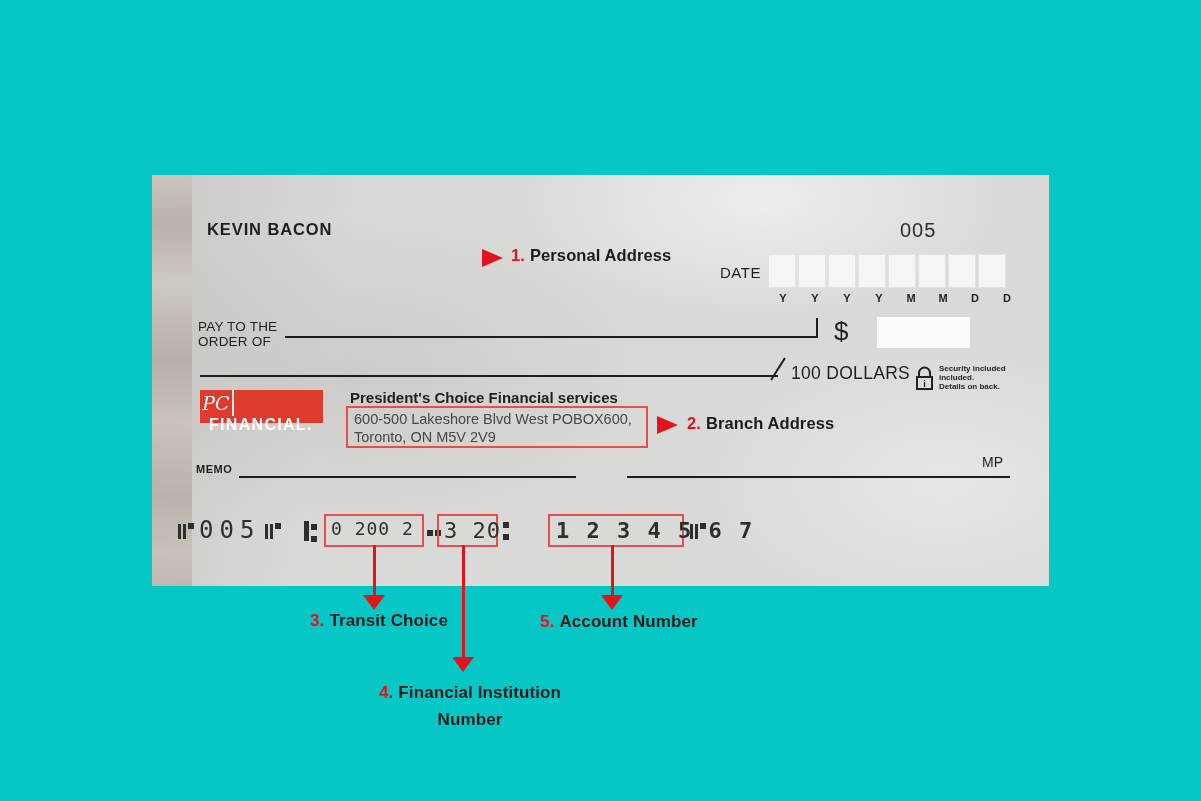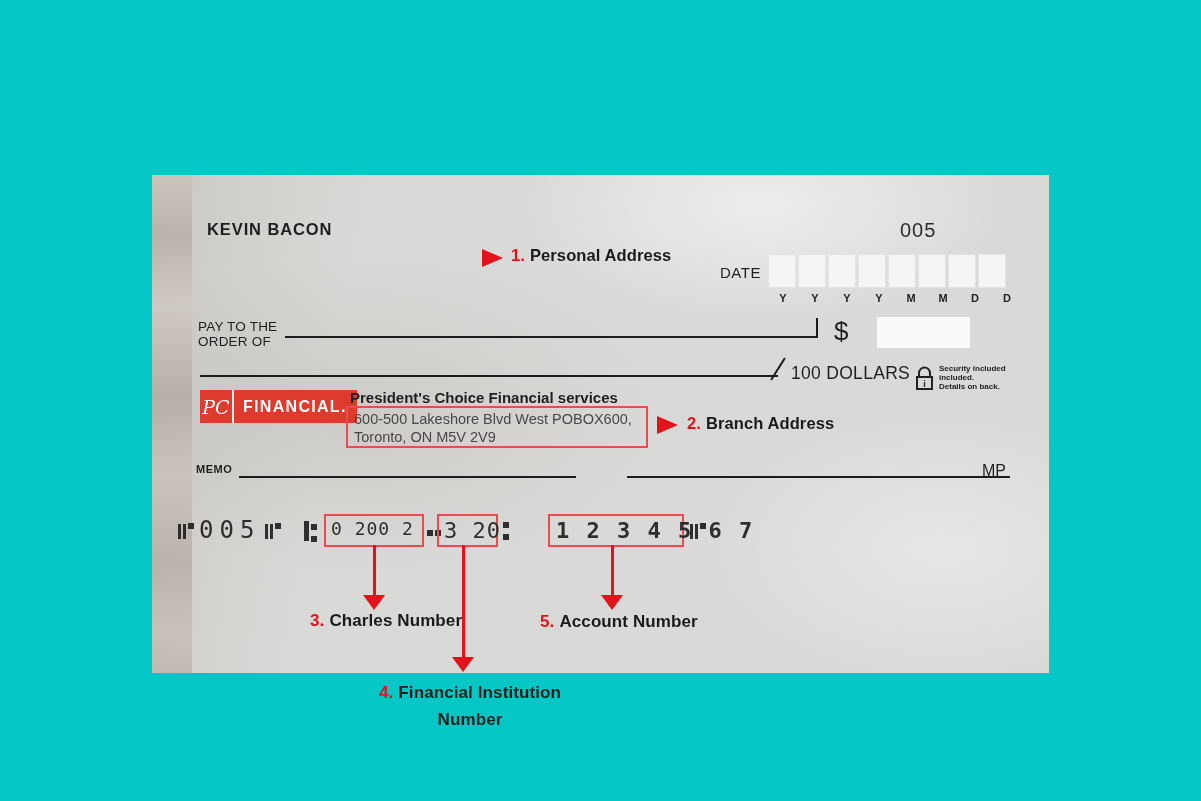--- a/index.html
+++ b/index.html
@@ -1,21 +1,21 @@
 <!DOCTYPE html>
 <html><head>
 <meta charset="utf-8">
 <style>
   * { margin:0; padding:0; box-sizing:border-box; }
   body { background:#05C8C6; font-family:"Liberation Sans", sans-serif; }
   .stage { position:relative; width:1201px; height:801px; background:#05C8C6; overflow:hidden; }
 
   
   .cheque {
-    position:absolute; left:152px; top:175px; width:897px; height:498px;
+    position:absolute; left:152px; top:175px; width:897px; height:411px;
     background-color:#d9d9d7;
     background-image:
       radial-gradient(ellipse 420px 200px at 68% 6%, rgba(255,255,255,.55), rgba(255,255,255,0) 60%),
       radial-gradient(ellipse 500px 260px at 22% 48%, rgba(173,168,162,.28), rgba(173,168,162,0) 60%),
       radial-gradient(ellipse 420px 240px at 88% 75%, rgba(255,255,255,.35), rgba(255,255,255,0) 60%),
       linear-gradient(100deg, rgba(150,140,130,.22), rgba(150,140,130,0) 22%);
   }
   .tape {
     position:absolute; left:0; top:0; width:40px; height:100%; opacity:.75;
     background:linear-gradient(to bottom,#cac3bb,#b4aba1 12%,#cfc9c1 26%,#b0a79d 45%,#c8c1b9 60%,#b3aaa0 78%,#c4bdb4 92%,#bab1a7);
@@ -37,28 +37,28 @@
 
   .payto { position:absolute; left:46px; font-size:13.5px; color:#1f1f1f; letter-spacing:.2px; }
   .dollar { position:absolute; left:682px; top:141px; font-size:26px; color:#1f1f1f; }
   .amtbox { position:absolute; left:725px; top:142px; width:93px; height:31px; background:#fafaf8; }
   .slash { position:absolute; left:625px; top:181px; width:2px; height:26px; background:#1c1c1c; transform:rotate(32deg); }
   .dollars-label { position:absolute; left:639px; top:188px; font-size:17.5px; color:#1f1f1f; letter-spacing:.3px; }
 
   .sec-note { position:absolute; left:787px; top:189px; font-size:8px; font-weight:700; line-height:9px; color:#1f1f1f; }
   .lock { position:absolute; left:762px; top:190px; }
 
-  .logo { position:absolute; left:48px; top:215px; height:33px; display:flex; align-items:stretch; background:#DF3A2E; }
+  .logo { position:absolute; left:48px; top:215px; height:33px; display:flex; align-items:stretch; background:#DF3A2E;flex-direction:column; }
   .logo-mono { width:34px; display:flex; align-items:center; justify-content:center; border-right:2px solid #f4efec; }
   .logo-word { display:flex; align-items:center; padding:0 10px 0 9px; color:#ffffff; font-weight:700; font-size:16px; letter-spacing:1.3px; }
 
   .bank-name { position:absolute; left:198px; top:214px; font-size:15px; font-weight:700; color:#1f1f1f; }
 
   .memo-label { position:absolute; left:44px; top:288px; font-size:11px; font-weight:700; letter-spacing:.5px; color:#1f1f1f; }
-  .mp-label { position:absolute; left:830px; top:287px; font-size:16px; color:#1f1f1f; }
+  .mp-label { position:absolute; left:830px; top:279px; font-size:14px; color:#1f1f1f; }
 
   
   .micr-text { position:absolute; font-family:"DejaVu Sans Mono", monospace; color:#2e2e2e; white-space:nowrap; }
   .micr-sym { position:absolute; display:flex; align-items:flex-start; gap:2px; }
   .mbar { width:3px; height:15px; background:#2e2e2e; margin-top:3px; }
   .mbar.tall { width:5px; height:20px; margin-top:0; }
   .msq { width:6px; height:6px; background:#2e2e2e; }
   .mcolon { display:flex; flex-direction:column; gap:6px; margin-top:3px; }
 
   
@@ -204,21 +204,21 @@
   <div class="aline" style="left:373px; top:545px; height:52px;"></div>
   <div class="tri-down" style="left:363px; top:595px;"></div>
 
   <div class="aline" style="left:462px; top:545px; height:114px;"></div>
   <div class="tri-down" style="left:452px; top:657px;"></div>
 
   <div class="aline" style="left:611px; top:545px; height:52px;"></div>
   <div class="tri-down" style="left:601px; top:595px;"></div>
 
   <div class="ann" style="left:310px; top:611px;">
-    <span class="num">3.</span><span>Charles Number</span>
+    <span class="num">3.</span><span>Transit Choice</span>
   </div>
 
   <div class="ann" style="left:540px; top:612px;">
     <span class="num">5.</span><span>Account Number</span>
   </div>
 
   <div class="ann ann-center" style="left:330px; top:679px; width:280px; white-space:normal;">
     <span class="num">4.</span><span>Financial Institution</span>
     <div>Number</div>
   </div>

